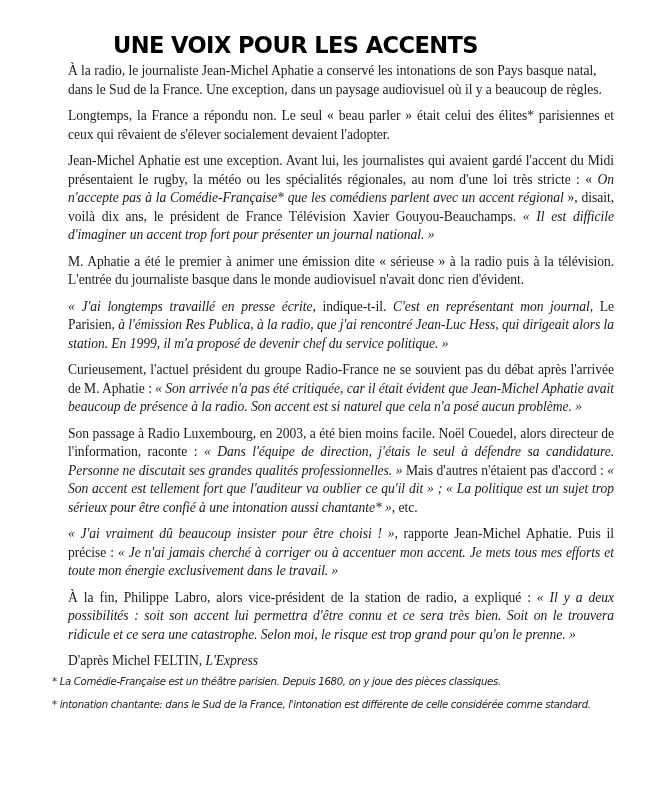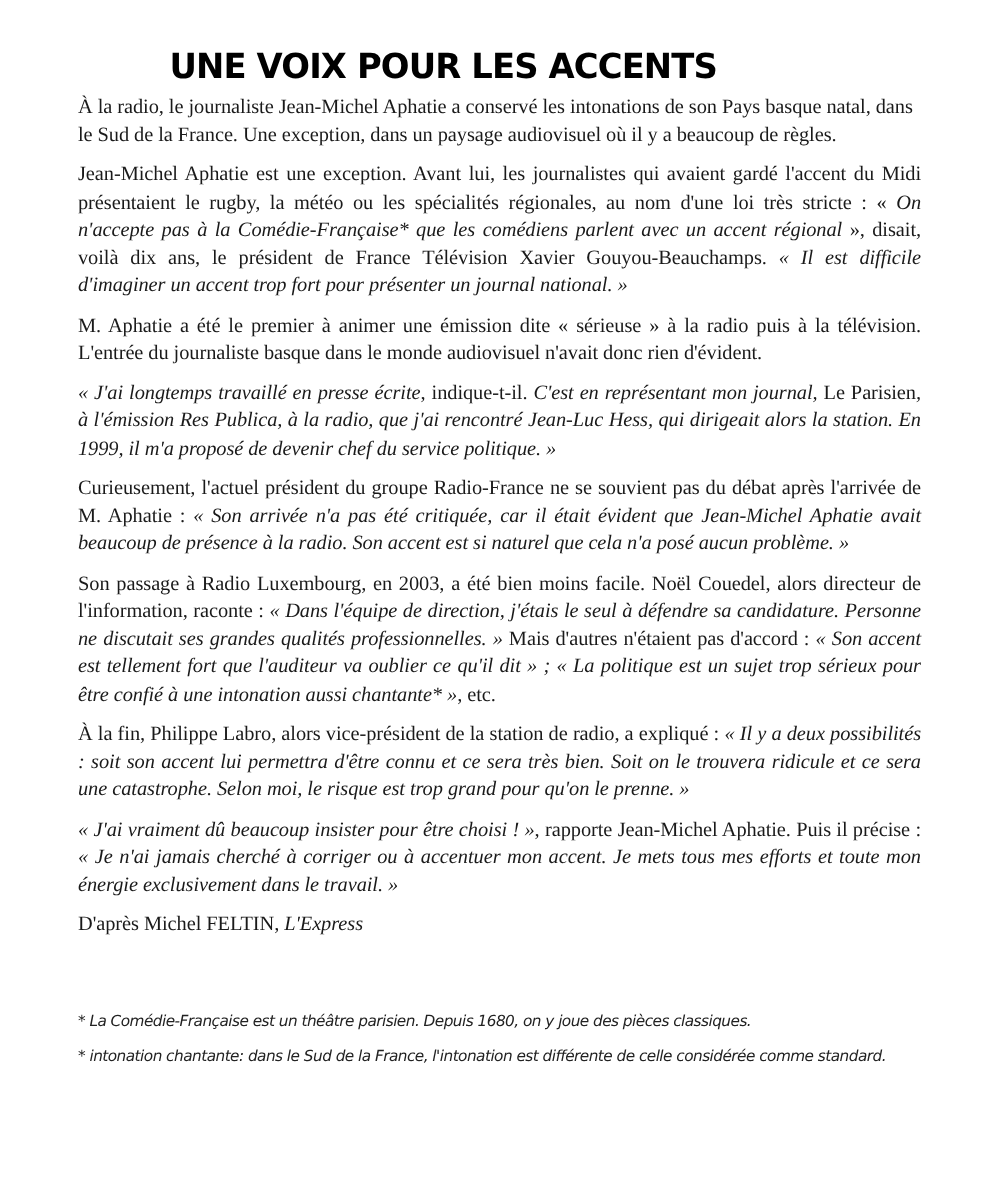--- a/index.html
+++ b/index.html
@@ -10,47 +10,48 @@
     }
     .title {
       position: absolute; left: 113px; top: 32px;
       font-family: "DejaVu Sans", "Liberation Sans", sans-serif;
       font-weight: bold; font-size: 23px; letter-spacing: -0.6px;
       color: #000; margin: 0; white-space: nowrap;
       transform: scaleX(0.98); transform-origin: left;
     }
     .body-text { position: absolute; left: 52px; top: 62px; width: 562px; }
     .body-text p {
-      margin: 0 0 8px 0; font-size: 13.6px; line-height: 18.5px;
+      margin: 0 0 8px 16px; font-size: 13.6px; line-height: 18.5px;
       text-align: justify; letter-spacing: -0.05px;
     }
     .body-text p.intro { text-align: left; }
     .body-text i { font-style: italic; }
     .signature { text-align: right; margin-top: 4px !important; }
     .footnotes { position: absolute; left: 52px; top: 675px; width: 570px; }
     .footnotes p {
       margin: 0; height: 23px; line-height: 14px;
       font-size: 10.2px; font-style: italic;
       font-family: "DejaVu Sans", "Liberation Sans", sans-serif;
       letter-spacing: -0.35px; color: #222;
     }
   </style>
 </head>
 <body>
 
 <h1 class="title">UNE VOIX POUR LES ACCENTS</h1>
 
 <div class="body-text" id="article-body">
     <p class="intro"><span>À la radio, le journaliste Jean-Michel Aphatie a conservé les intonations de son Pays basque natal, dans le Sud de la France. Une exception, dans un paysage audiovisuel où il y a beaucoup de règles.</span></p>
+    <p><span>Longtemps, la France a répondu non. Le seul « beau parler » était celui des élites* parisiennes et ceux qui rêvaient de s'élever socialement devaient l'adopter.</span></p>
     <p><span>Jean-Michel Aphatie est une exception. Avant lui, les journalistes qui avaient gardé l'accent du Midi présentaient le rugby, la météo ou les spécialités régionales, au nom d'une loi très stricte : « </span><i>On n'accepte pas à la Comédie-Française* que les comédiens parlent avec un accent régional</i><span> », disait, voilà dix ans, le président de France Télévision Xavier Gouyou-Beauchamps. </span><i>« Il est difficile d'imaginer un accent trop fort pour présenter un journal national. »</i></p>
     <p><span>M. Aphatie a été le premier à animer une émission dite « sérieuse » à la radio puis à la télévision. L'entrée du journaliste basque dans le monde audiovisuel n'avait donc rien d'évident.</span></p>
     <p><i>« J'ai longtemps travaillé en presse écrite</i><span>, indique-t-il. </span><i>C'est en représentant mon journal,</i><span> Le Parisien</span><i>, à l'émission Res Publica, à la radio, que j'ai rencontré Jean-Luc Hess, qui dirigeait alors la station. En 1999, il m'a proposé de devenir chef du service politique. »</i></p>
     <p><span>Curieusement, l'actuel président du groupe Radio-France ne se souvient pas du débat après l'arrivée de M. Aphatie : </span><i>« Son arrivée n'a pas été critiquée, car il était évident que Jean-Michel Aphatie avait beaucoup de présence à la radio. Son accent est si naturel que cela n'a posé aucun problème. »</i></p>
     <p><span>Son passage à Radio Luxembourg, en 2003, a été bien moins facile. Noël Couedel, alors directeur de l'information, raconte : </span><i>« Dans l'équipe de direction, j'étais le seul à défendre sa candidature. Personne ne discutait ses grandes qualités professionnelles. »</i><span> Mais d'autres n'étaient pas d'accord : </span><i>« Son accent est tellement fort que l'auditeur va oublier ce qu'il dit » ; « La politique est un sujet trop sérieux pour être confié à une intonation aussi chantante* »</i><span>, etc.</span></p>
+    <p><i>« J'ai vraiment dû beaucoup insister pour être choisi ! »</i><span>, rapporte Jean-Michel Aphatie. Puis il précise : </span><i>« Je n'ai jamais cherché à corriger ou à accentuer mon accent. Je mets tous mes efforts et toute mon énergie exclusivement dans le travail. »</i></p>
     <p><span>À la fin, Philippe Labro, alors vice-président de la station de radio, a expliqué : </span><i>« Il y a deux possibilités : soit son accent lui permettra d'être connu et ce sera très bien. Soit on le trouvera ridicule et ce sera une catastrophe. Selon moi, le risque est trop grand pour qu'on le prenne. »</i></p>
-    <p><i>« J'ai vraiment dû beaucoup insister pour être choisi ! »</i><span>, rapporte Jean-Michel Aphatie. Puis il précise : </span><i>« Je n'ai jamais cherché à corriger ou à accentuer mon accent. Je mets tous mes efforts et toute mon énergie exclusivement dans le travail. »</i></p>
     <p class="signature"><span>D'après Michel FELTIN, </span><i>L'Express</i></p>
   </div>
 
 <div class="footnotes" id="footnotes">
     <p>* La Comédie-Française est un théâtre parisien. Depuis 1680, on y joue des pièces classiques.</p>
     <p>* intonation chantante: dans le Sud de la France, l'intonation est différente de celle considérée comme standard.</p>
   </div>
 
 </body></html>

